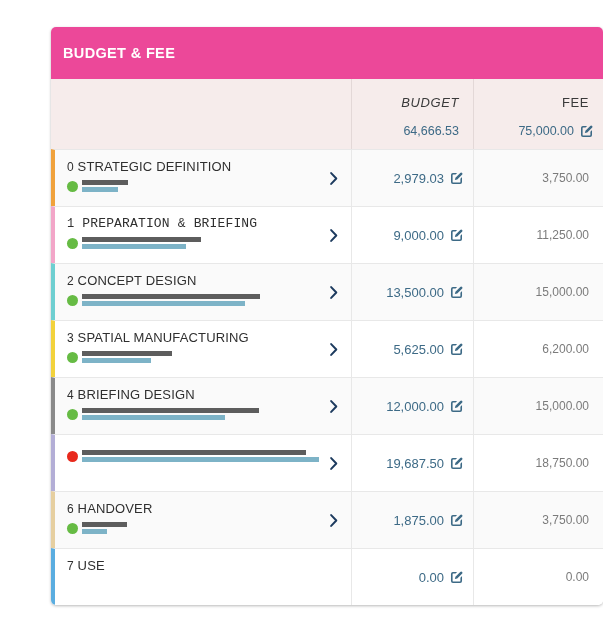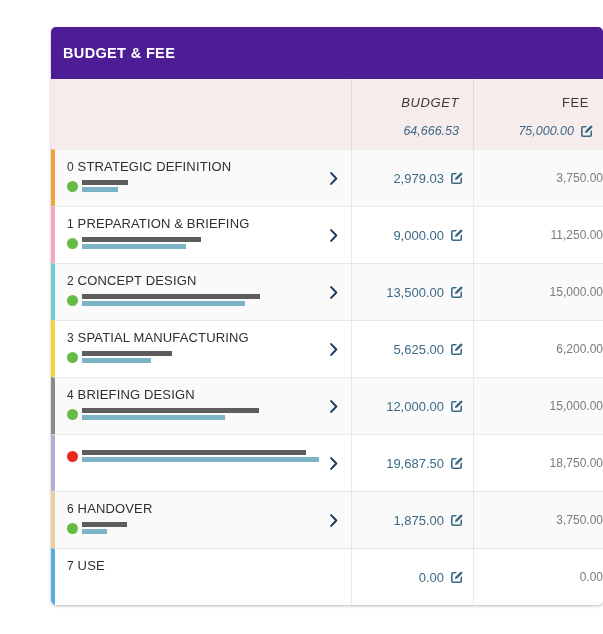--- a/index.html
+++ b/index.html
@@ -31,21 +31,21 @@
     height: 578px;
     background: #ffffff;
     border-radius: 5px;
     box-shadow: 0 1px 3px rgba(0,0,0,0.28);
     overflow: hidden;
   }
 
   
   .panel-header {
     height: 52px;
-    background: #4c1d95;
+    background: #ec4899;
     display: flex;
     align-items: center;
     padding-left: 12px;
     box-sizing: border-box;
   }
   .panel-header-title {
     color: #ffffff;
     font-size: 14.5px;
     font-weight: bold;
     letter-spacing: 0.35px;
@@ -75,21 +75,20 @@
     font-style: italic;
     color: #3a3a3a;
     letter-spacing: 0.6px;
   }
   .colhead.c2 .colhead-label { font-style: normal; margin-left: 42px; }
   .colhead-total {
     position: absolute;
     right: 14px;
     top: 45px;
     font-size: 12.5px;
-    font-style: italic;
     color: #3d6a86;
     white-space: nowrap;
     display: flex;
     align-items: center;
     gap: 6px;
   }
   .colhead.c2 .colhead-total { right: 10px; }
 
   
   .cell {
@@ -151,20 +150,21 @@
     justify-content: center;
   }
 
   
   .cell.money {
     height: 57px;
     border-left: 1px solid #e8e8e8;
     display: flex;
     align-items: center;
     justify-content: flex-end;
+    padding-right: 14px;
   }
   .cell.money.budget {
     color: #3d6a86;
     font-size: 13px;
     gap: 6px;
     padding-right: 10px;
   }
   .cell.money.fee {
     color: #7b7b7b;
     font-size: 12px;
@@ -227,21 +227,21 @@
           <span class="edit-icon">
             <svg width="13" height="13" viewBox="0 0 16 16">
               <path d="M1.2 3.6a2.4 2.4 0 0 1 2.4-2.4h5.2l-2 2H3.6a.4.4 0 0 0-.4.4v8.8a.4.4 0 0 0 .4.4h8.8a.4.4 0 0 0 .4-.4V8.2l2-2v6.2a2.4 2.4 0 0 1-2.4 2.4H3.6a2.4 2.4 0 0 1-2.4-2.4z" fill="#3d6a86"></path>
               <path d="M14.9 1.1a1.6 1.6 0 0 0-2.3 0L6.7 7l-.7 2.9 2.9-.7 5.9-5.9a1.6 1.6 0 0 0 .1-2.2z" fill="#3d6a86"></path>
             </svg>
           </span>
         </div>
         <div class="cell money fee alt">
           <span>3,750.00</span>
         </div>
-        <div class="cell namecell plain" style="border-left-color: rgb(242, 166, 200);">
+        <div class="cell namecell plain" style="border-left-color: rgb(242, 166, 200); font-family: Liberation Mono, monospace;">
           <div class="row-title"><span class="num">1</span> <span>PREPARATION &amp; BRIEFING</span></div>
           <div class="bars-wrap">
             <span class="dot" style="background:#66bb44"></span>
             <span class="bars">
               <span class="bar gray" style="width:119px"></span>
               <span class="bar blue" style="width:104px"></span>
             </span>
           </div>
           <span class="chevron">
             <svg width="15" height="15" viewBox="0 0 16 16">

